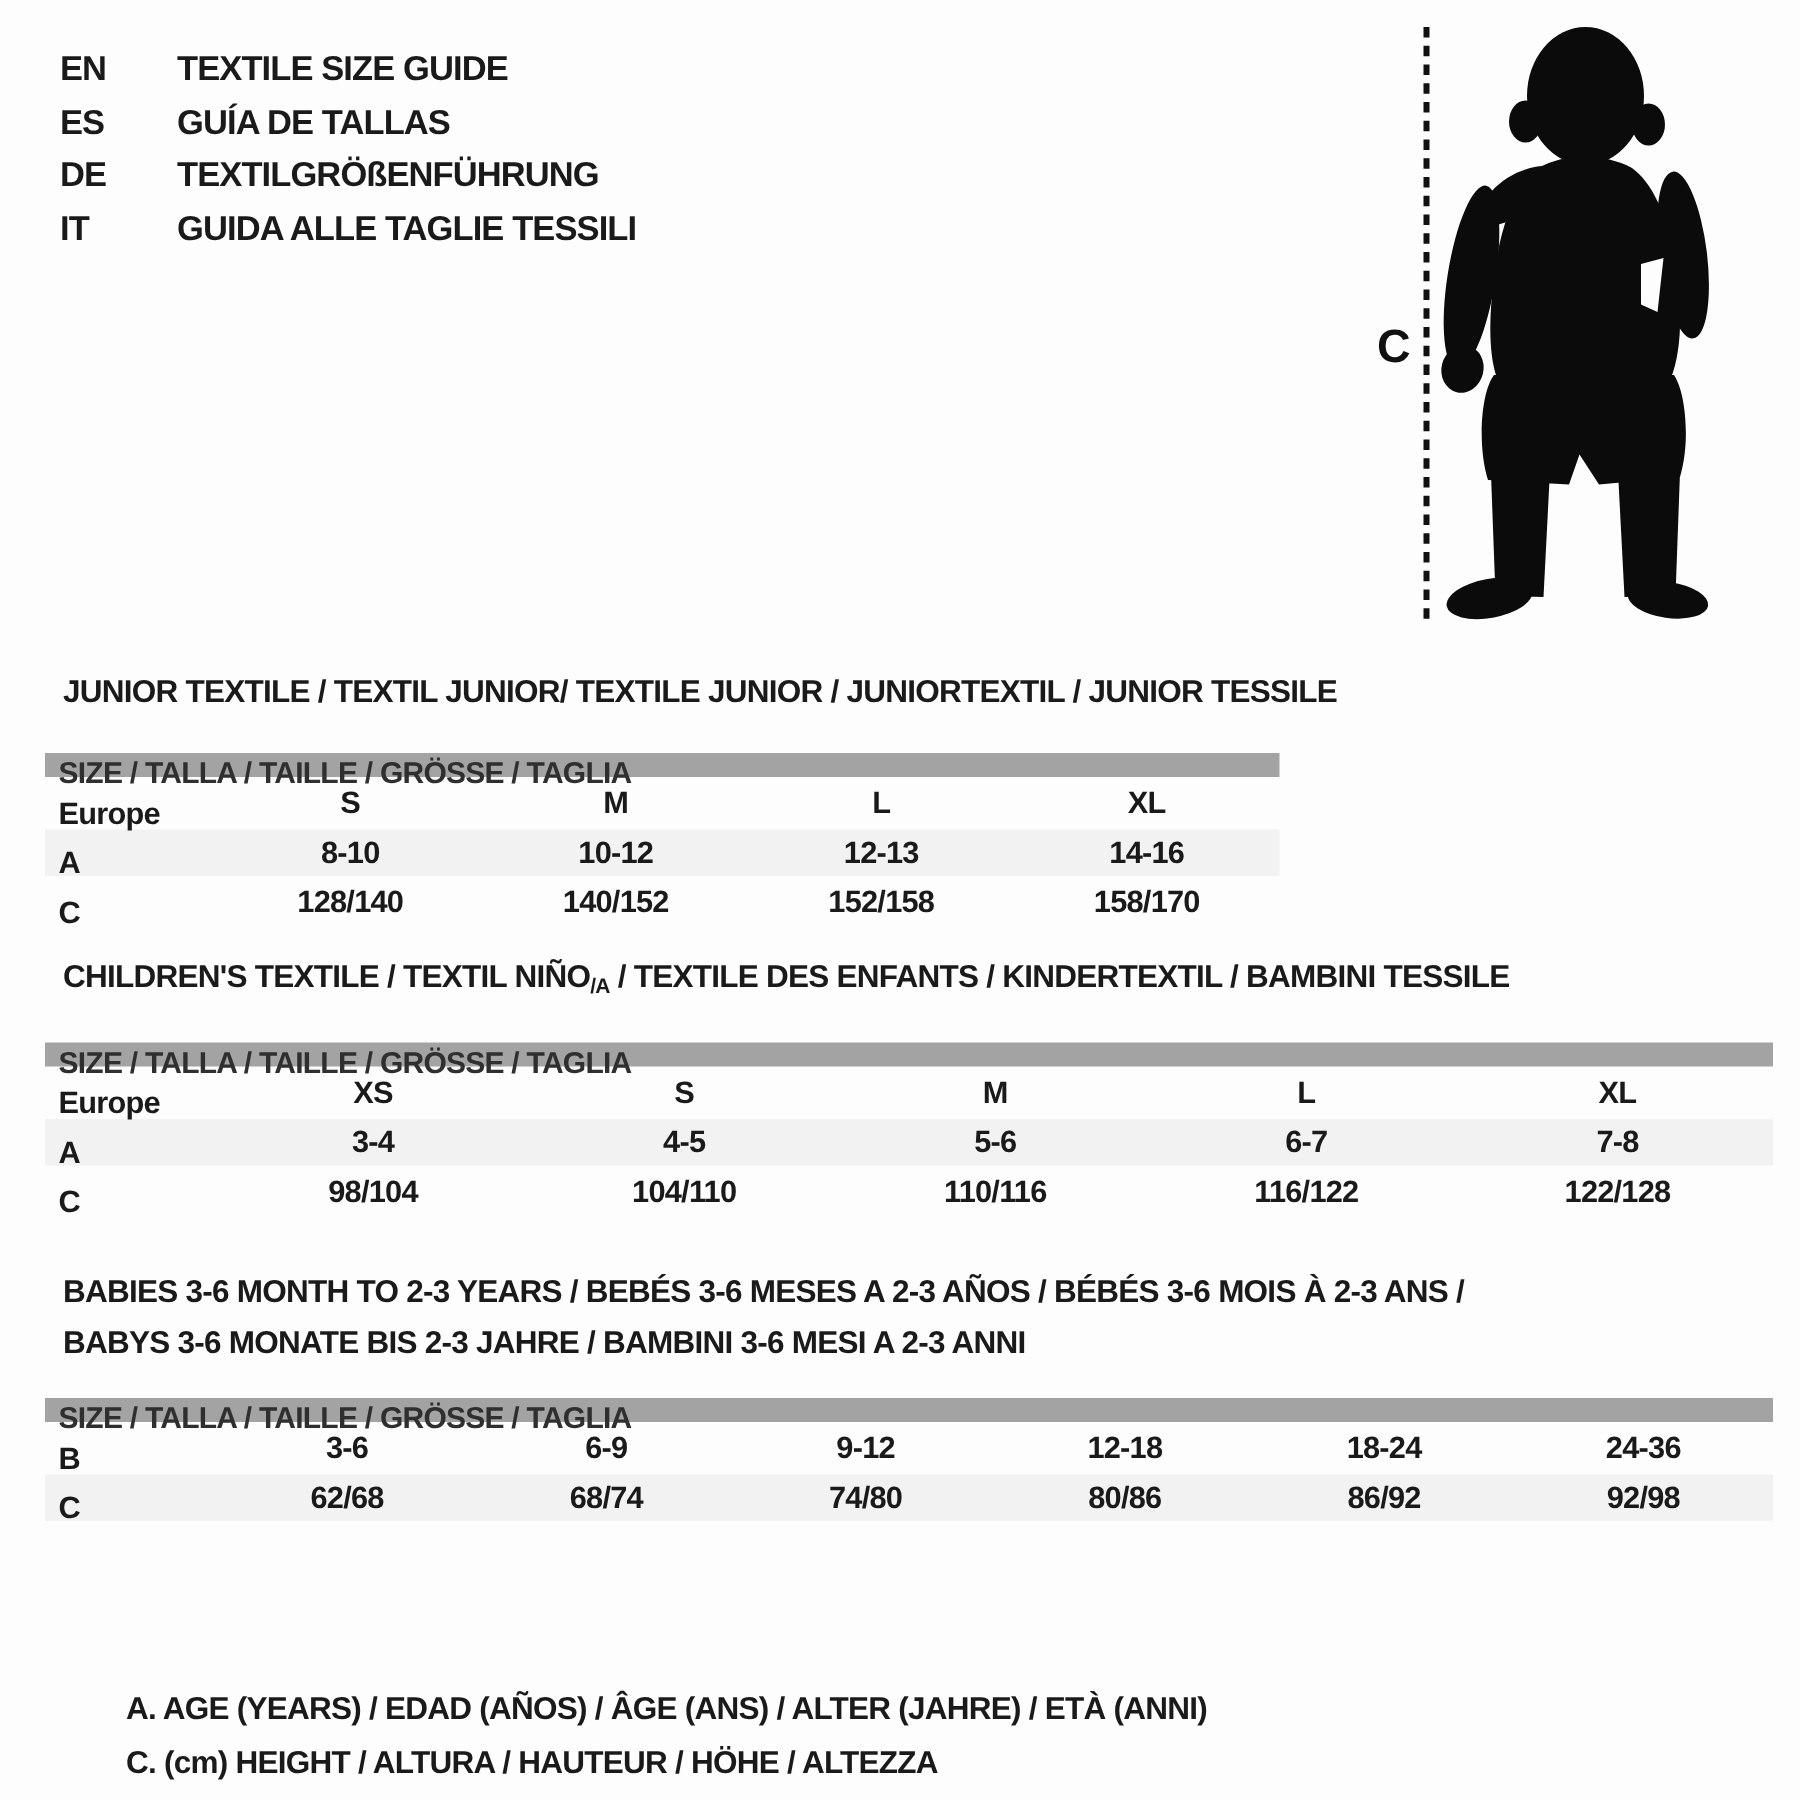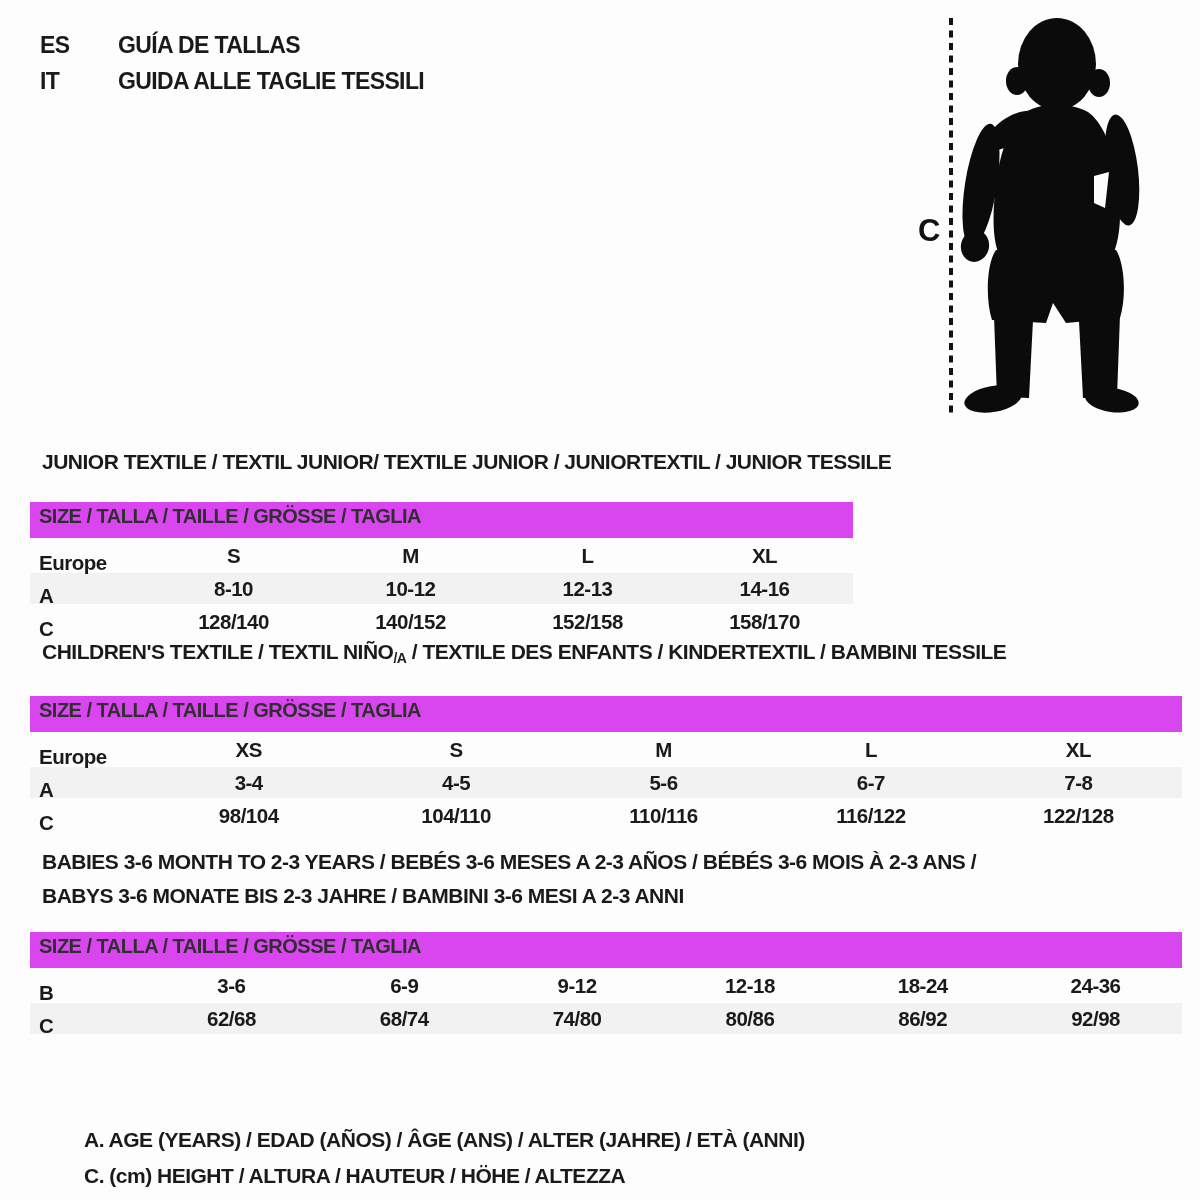--- a/index.html
+++ b/index.html
@@ -22,40 +22,48 @@
   #children-section{top:640px;width:1152px;}
   #babies-section{top:845px;width:1152px;}
   .section-title{
     font-size:21px;font-weight:700;letter-spacing:-0.5px;
     margin:0 0 29px 12px;line-height:23px;white-space:nowrap;
   }
   #children-section .section-title{margin-bottom:26px;}
   #babies-section .section-title{margin-bottom:19px;line-height:34px;white-space:normal;}
   .title-sub{font-size:14px;vertical-align:-4px;}
   .size-bar{
-    background:#d946ef;height:36px;line-height:29px;padding-left:9px;
+    background:#a3a3a3;height:16px;line-height:29px;padding-left:9px;
     font-size:20px;font-weight:700;color:#2f2f2f;letter-spacing:-0.5px;
   }
   .trow{display:flex;height:31px;margin-top:2px;align-items:center;
     font-size:20.5px;font-weight:700;letter-spacing:-0.5px;}
   .trow.alt{background:#f2f2f2;}
   .tlabel{width:115px;flex:0 0 115px;padding-left:9px;box-sizing:border-box;margin-top:14px;}
   .tcell{flex:1;text-align:center;}
   
   .legend{position:absolute;left:40px;top:1122px;margin-left:44px;}
   .legend-line{font-size:21px;font-weight:700;line-height:36px;
     letter-spacing:-0.5px;white-space:nowrap;}
 </style>
 </head>
 <body>
 
 <div class="lang-block">
   <div class="lang-row">
+    <span class="lang-code">EN</span>
+    <span class="lang-title">TEXTILE SIZE GUIDE</span>
+  </div>
+  <div class="lang-row">
     <span class="lang-code">ES</span>
     <span class="lang-title">GUÍA DE TALLAS</span>
+  </div>
+  <div class="lang-row">
+    <span class="lang-code">DE</span>
+    <span class="lang-title">TEXTILGRÖßENFÜHRUNG</span>
   </div>
   <div class="lang-row">
     <span class="lang-code">IT</span>
     <span class="lang-title">GUIDA ALLE TAGLIE TESSILI</span>
   </div>
 </div>
 
 <div class="figure-block">
   <svg width="270" height="430" viewBox="0 0 270 430">
 

